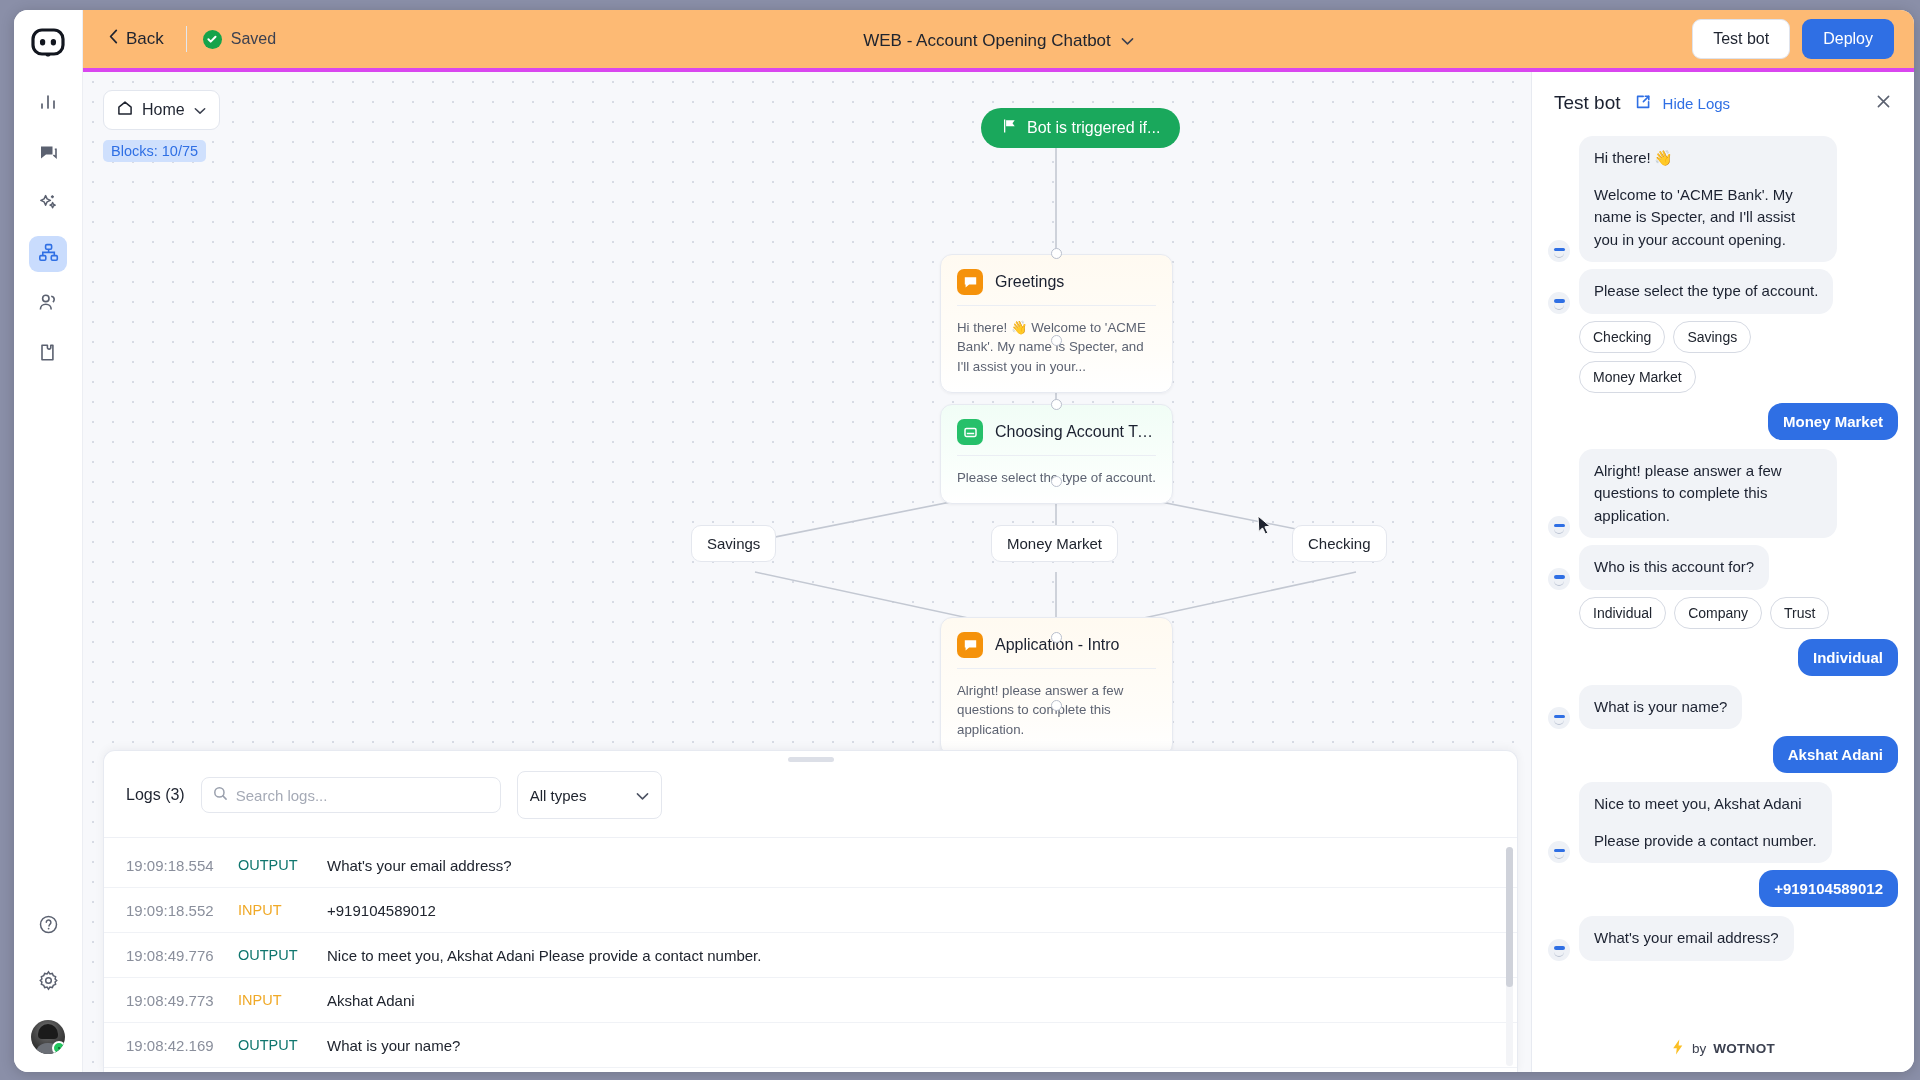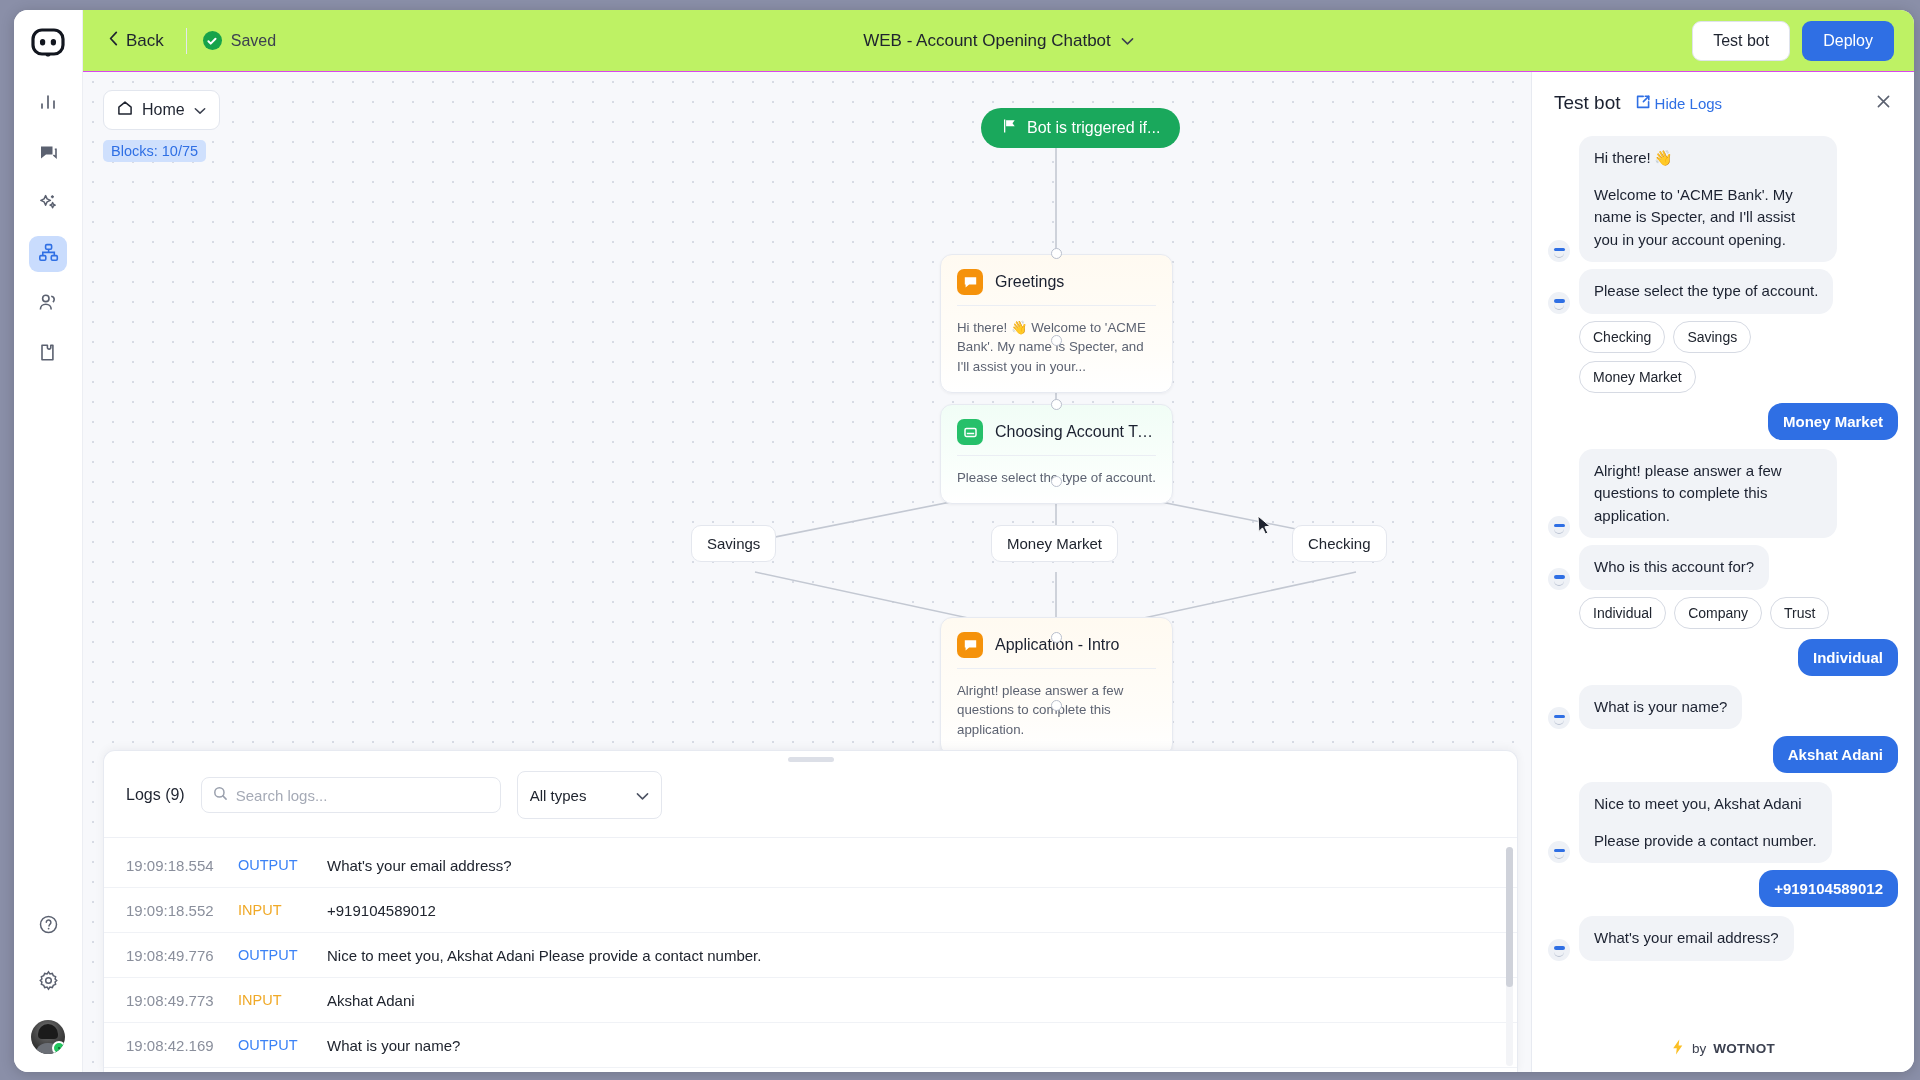--- a/index.html
+++ b/index.html
@@ -70,21 +70,21 @@
     content:""; position:absolute; inset:2px;
     background:
       radial-gradient(circle at 3px 3px,#0e7a39 1px,transparent 1.3px),
       radial-gradient(circle at 7px 5px,#0e7a39 1px,transparent 1.3px),
       radial-gradient(circle at 4px 7px,#0e7a39 1px,transparent 1.3px);
   }
 
   
   .topbar {
     position: absolute; left: 69px; top: 0; right: 0; height: 62px;
-    background: #bef264; border-bottom: 1px solid #d946ef;
+    background: #fdba74; border-bottom: 4px solid #d946ef;
     display: flex; align-items: center; padding: 0 20px;
     z-index: 30;
   }
   .back-btn {
     display: flex; align-items: center; gap: 8px;
     font-size: 17px; color: #1f2430; cursor: pointer; padding: 4px 6px;
   }
   .vsep { width: 1px; height: 26px; background: #e4e7ee; margin: 0 16px; }
   .saved { display: flex; align-items: center; gap: 9px; font-size: 16px; color: #3c4150; }
   .check-circle {
@@ -190,38 +190,38 @@
     padding: 0 12px; font-size: 15px; color: #20252f; cursor: pointer;
   }
   .logs-list { position: absolute; left: 0; right: 0; top: 92px; bottom: 0; overflow: hidden; }
   .log-row {
     display: flex; align-items: center; gap: 4px;
     padding: 0 22px; height: 45px; border-bottom: 1px solid #f0f2f6;
     font-size: 15px;
   }
   .log-time { width: 108px; color: #8a8f9c; flex: 0 0 auto; }
   .log-type { width: 85px; flex: 0 0 auto; font-size: 14.5px; }
-  .log-type.OUTPUT { color: #3b82f6; }
+  .log-type.OUTPUT { color: #0f766e; }
   .log-type.INPUT { color: #f0a927; }
   .log-msg { color: #20252f; }
   .logs-scroll {
     position: absolute; right: 4px; top: 96px; width: 7px; bottom: 6px;
     background: #f3f4f7; border-radius: 4px;
   }
   .logs-scroll-thumb { position: absolute; left: 0; top: 0; width: 7px; height: 140px; border-radius: 4px; background: #cfd2da; }
 
   
   .testbot {
     position: absolute; right: 0; top: 62px; width: 383px; bottom: 0;
     background: #fff; border-left: 1px solid #e7eaf1; z-index: 35;
     display: flex; flex-direction: column;
   }
   .tb-head { display: flex; align-items: center; gap: 14px; padding: 20px 22px 16px; }
   .tb-title { font-size: 19px; color: #1b2130; }
-  .tb-hide { display: flex; align-items: center; gap: 4px; color: #2f6fe4; font-size: 15px; cursor: pointer; }
+  .tb-hide { display: flex; align-items: center; gap: 12px; color: #2f6fe4; font-size: 15px; cursor: pointer; }
   .tb-close { margin-left: auto; cursor: pointer; color: #5b6170; }
   .tb-chat { flex: 1; overflow: hidden; padding: 6px 16px 0 16px; position: relative; }
   .msg-row { display: flex; align-items: flex-end; gap: 9px; margin-bottom: 7px; }
   .bot-av {
     flex: 0 0 auto; width: 22px; height: 22px; border-radius: 50%; background: #eef1f6;
     display: flex; align-items: center; justify-content: center; position: relative;
   }
   .bot-av i { display:block; width: 11px; height: 3.5px; border-radius: 2px; background: #2f6fe4; margin-bottom: 3px;}
   .bot-av::after { content:""; position:absolute; bottom:4px; left:6px; width:10px; height:4px; border-bottom:1.6px solid #b9c1d1; border-radius:0 0 6px 6px; }
   .bubble-bot {
@@ -503,21 +503,21 @@
           </span>
           <span class="node-title">Collecting Phone</span>
         </div>
 
       </div>
     </div>
 
     <div class="logs">
       <div class="logs-grip"></div>
       <div class="logs-head">
-        <div class="logs-title">Logs (9)</div>
+        <div class="logs-title">Logs (3)</div>
         <div class="search-box">
           <span>
             <svg width="15" height="15" viewBox="0 0 15 15" fill="none" stroke="#9aa0ad" stroke-width="1.5" stroke-linecap="round">
                 <circle cx="6.4" cy="6.4" r="4.6"></circle>
                 <path d="M9.9 9.9l3.2 3.2"></path>
               </svg>
           </span>
           <input type="text" value="" placeholder="Search logs..." style="">
         </div>
         <div class="select-box">

